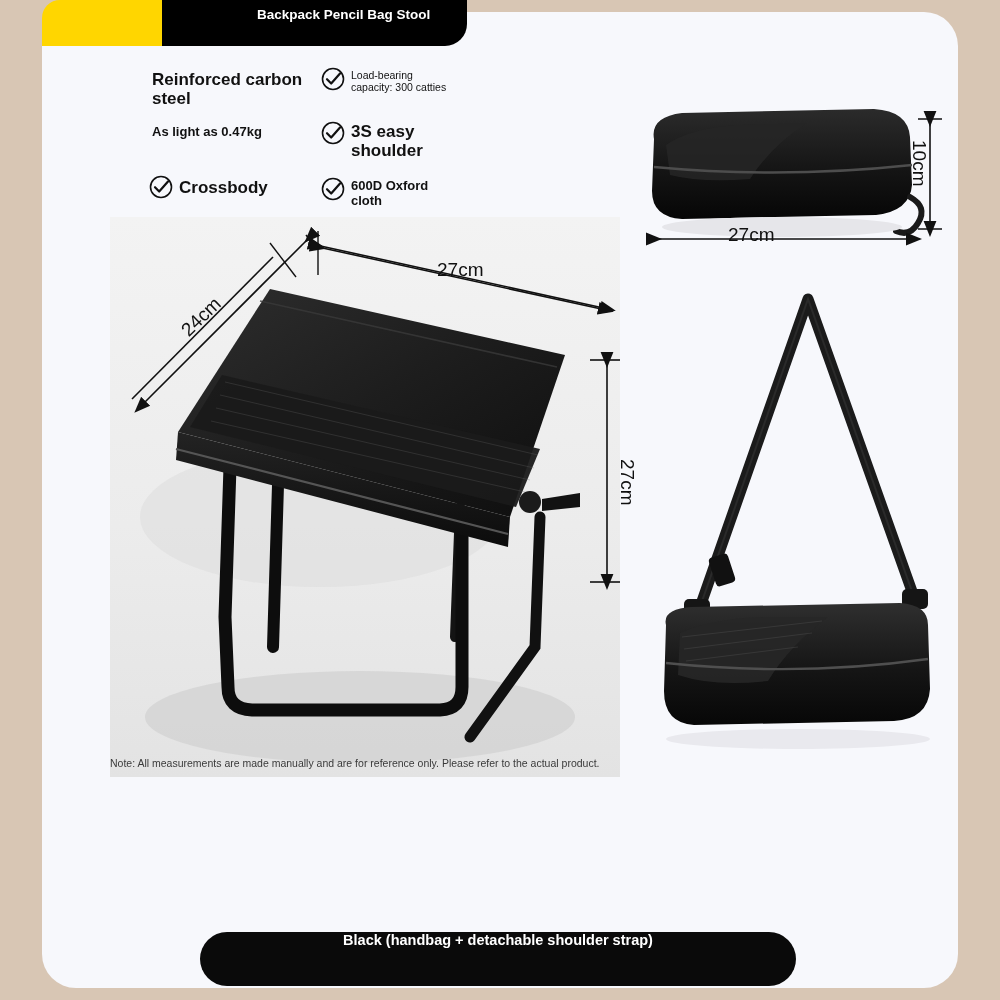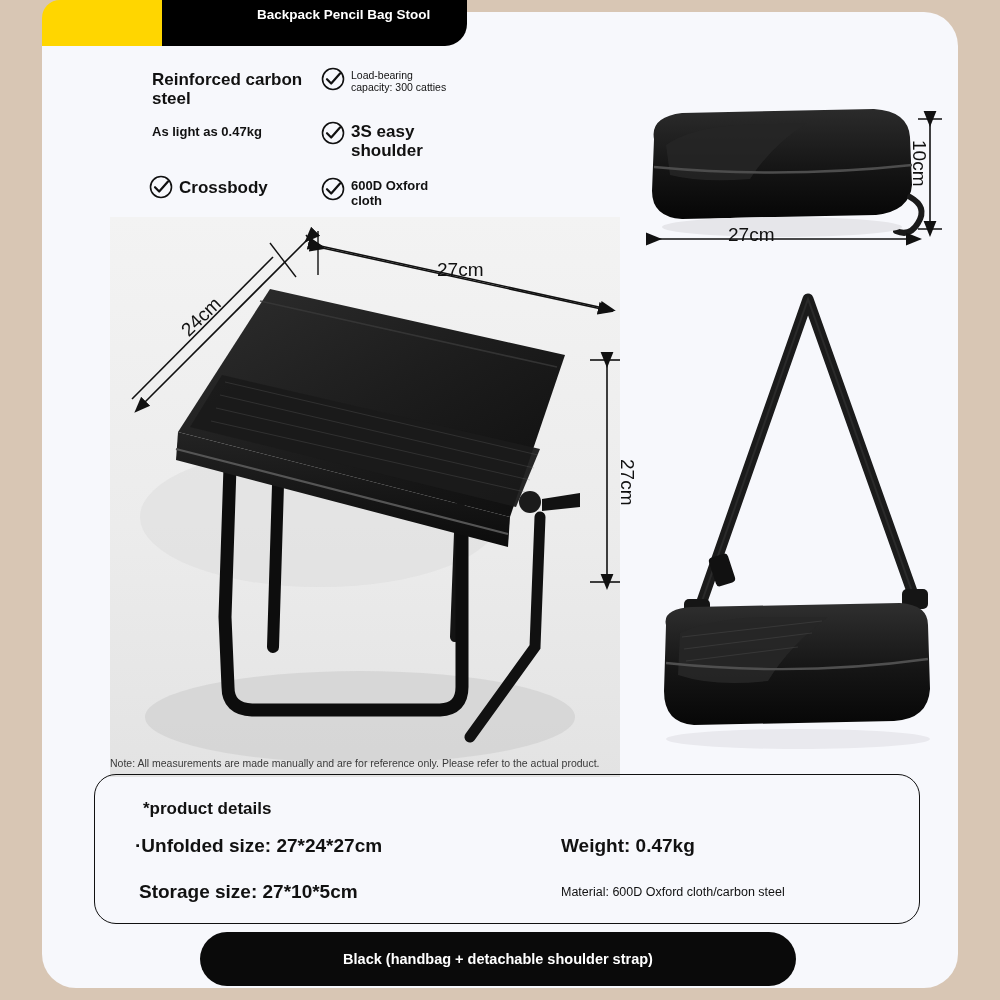--- a/index.html
+++ b/index.html
@@ -185,21 +185,21 @@
   
   .variant-pill {
     position: absolute;
     left: 200px;
     top: 932px;
     width: 596px;
     height: 54px;
     background: #0a0a0a;
     border-radius: 27px;
     display: flex;
-    align-items: center;
+    align-items: flex-start;
     justify-content: center;
   }
   .variant-pill span {
     color: #fff;
     font-size: 14.5px;
     font-weight: bold;
   }
   
   .dim {
     position: absolute;
@@ -419,27 +419,20 @@
             <path d="M7 13.2 L11.2 17.5 L20 7.5" fill="none" stroke="#111" stroke-width="2.2" stroke-linecap="round" stroke-linejoin="round"></path>
           </svg>
         </span>
         <div class="feat-mid" style="max-width:105px">600D Oxford cloth</div>
       </div>
 
     </div>
 
     <div class="note">Note: All measurements are made manually and are for reference only. Please refer to the actual product.</div>
 
-    <div class="details">
-      <div class="det-title">*product details</div>
-      <div class="det-unfolded">·Unfolded size: 27*24*27cm</div>
-      <div class="det-storage">Storage size: 27*10*5cm</div>
-      <div class="det-weight">Weight: 0.47kg</div>
-      <div class="det-material">Material: 600D Oxford cloth/carbon steel</div>
-    </div>
 
   </div>
 
   <div class="yellow-block"></div>
   <div class="title-banner">
     <div class="tb-text">Backpack Pencil Bag Stool</div>
   </div>
 
   <div class="variant-pill">
     <span>Black (handbag + detachable shoulder strap)</span>

